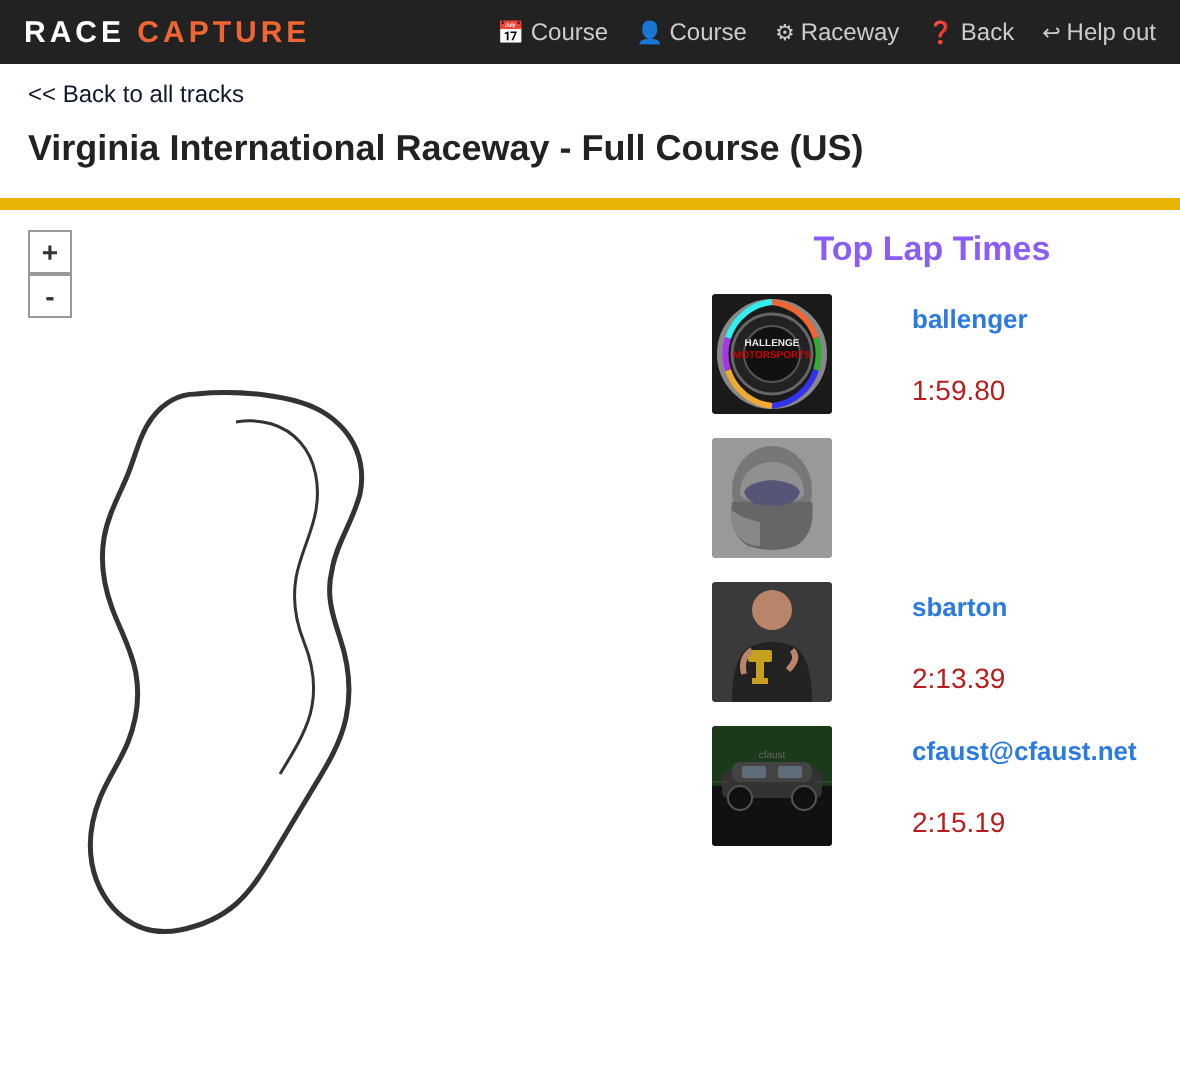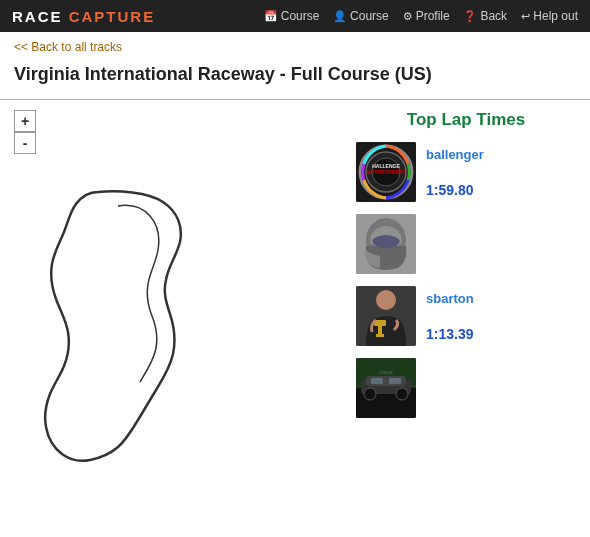--- a/index.html
+++ b/index.html
@@ -45,31 +45,31 @@
       gap: 3px;
     }
     .nav-icon { font-size: 11px; }
 
     
     .back-link {
       padding: 8px 14px 4px;
       font-size: 12px;
     }
     .back-link a {
-      color: #a16207;
+      color: #0f172a;
       text-decoration: none;
     }
 
     
     .page-title {
       padding: 6px 14px 14px;
       font-size: 18px;
       font-weight: bold;
       color: #222;
-      border-bottom: 1px solid #eab308;
+      border-bottom: 6px solid #eab308;
     }
 
     
     .main-content {
       display: flex;
       padding: 10px 14px;
       gap: 20px;
     }
 
     
@@ -112,21 +112,21 @@
     }
 
     
     .lap-times-section {
       width: 220px;
       flex-shrink: 0;
     }
     .lap-times-title {
       font-size: 17px;
       font-weight: bold;
-      color: #15803d;
+      color: #8b5cf6;
       margin-bottom: 12px;
       text-align: center;
     }
 
     .lap-entry {
       display: flex;
       align-items: center;
       margin-bottom: 12px;
       gap: 10px;
     }
@@ -142,31 +142,32 @@
       justify-content: center;
     }
     .lap-avatar svg {
       width: 100%;
       height: 100%;
     }
     .lap-info {
       display: flex;
       flex-direction: column;
       gap: 20px;
+      margin-left: 30px;
     }
     .lap-username {
       font-size: 13px;
       font-weight: bold;
       color: #2a7ae2;
       text-decoration: none;
     }
     .lap-time {
       font-size: 14px;
-      font-weight: bold;
-      color: #1d4ed8;
+      font-weight: normal;
+      color: #b91c1c;
     }
 
     
     .avatar-challenger {
       background: #1a1a1a;
     }
     .avatar-car {
       background: #555;
     }
     .avatar-helmet {
@@ -190,21 +191,21 @@
     <a href="#">
       <span class="nav-icon">📅</span>
       <span>Course</span>
     </a>
     <a href="#">
       <span class="nav-icon">👤</span>
       <span>Course</span>
     </a>
     <a href="#">
       <span class="nav-icon">⚙</span>
-      <span>Profile</span>
+      <span>Raceway</span>
     </a>
     <a href="#">
       <span class="nav-icon">❓</span>
       <span>Back</span>
     </a>
     <a href="#">
       <span class="nav-icon">↩</span>
       <span>Help out</span>
     </a>
   </nav>
@@ -323,21 +324,21 @@
           <rect x="22" y="38" width="4" height="12" fill="#c8a020"></rect>
           <rect x="18" y="34" width="12" height="6" rx="1" fill="#c8a020"></rect>
           <rect x="20" y="48" width="8" height="3" fill="#c8a020"></rect>
 
           <path d="M 20,34 Q 14,38 16,46" stroke="#b8856a" stroke-width="3" fill="none"></path>
           <path d="M 40,34 Q 44,38 38,44" stroke="#b8856a" stroke-width="3" fill="none"></path>
         </svg>
       </div>
       <div class="lap-info">
         <a href="#" class="lap-username">sbarton</a>
-        <span class="lap-time">1:13.39</span>
+        <span class="lap-time">2:13.39</span>
       </div>
     </div>
 
     <div class="lap-entry">
       <div class="lap-avatar avatar-car2">
         <svg viewBox="0 0 60 60" xmlns="http://www.w3.org/2000/svg">
           <rect width="60" height="60" fill="#2a2a2a"></rect>
 
           <rect x="0" y="0" width="60" height="30" fill="#1a3a1a"></rect>
           <rect x="0" y="30" width="60" height="30" fill="#111"></rect>
@@ -347,16 +348,20 @@
           <rect x="15" y="20" width="12" height="6" rx="1" fill="#667788" opacity="0.8"></rect>
           <rect x="33" y="20" width="12" height="6" rx="1" fill="#667788" opacity="0.8"></rect>
           <circle cx="14" cy="36" r="6" fill="#111" stroke="#555" stroke-width="1"></circle>
           <circle cx="46" cy="36" r="6" fill="#111" stroke="#555" stroke-width="1"></circle>
 
           <line x1="0" y1="28" x2="8" y2="28" stroke="#444" stroke-width="1" opacity="0.6"></line>
           <line x1="52" y1="28" x2="60" y2="28" stroke="#444" stroke-width="1" opacity="0.6"></line>
           <text x="30" y="16" text-anchor="middle" fill="#666" font-size="5">cfaust</text>
         </svg>
       </div>
+      <div class="lap-info">
+        <a href="#" class="lap-username">cfaust@cfaust.net</a>
+        <span class="lap-time">2:15.19</span>
+      </div>
     </div>
 
   </div>
 </div>
 
 </body></html>

